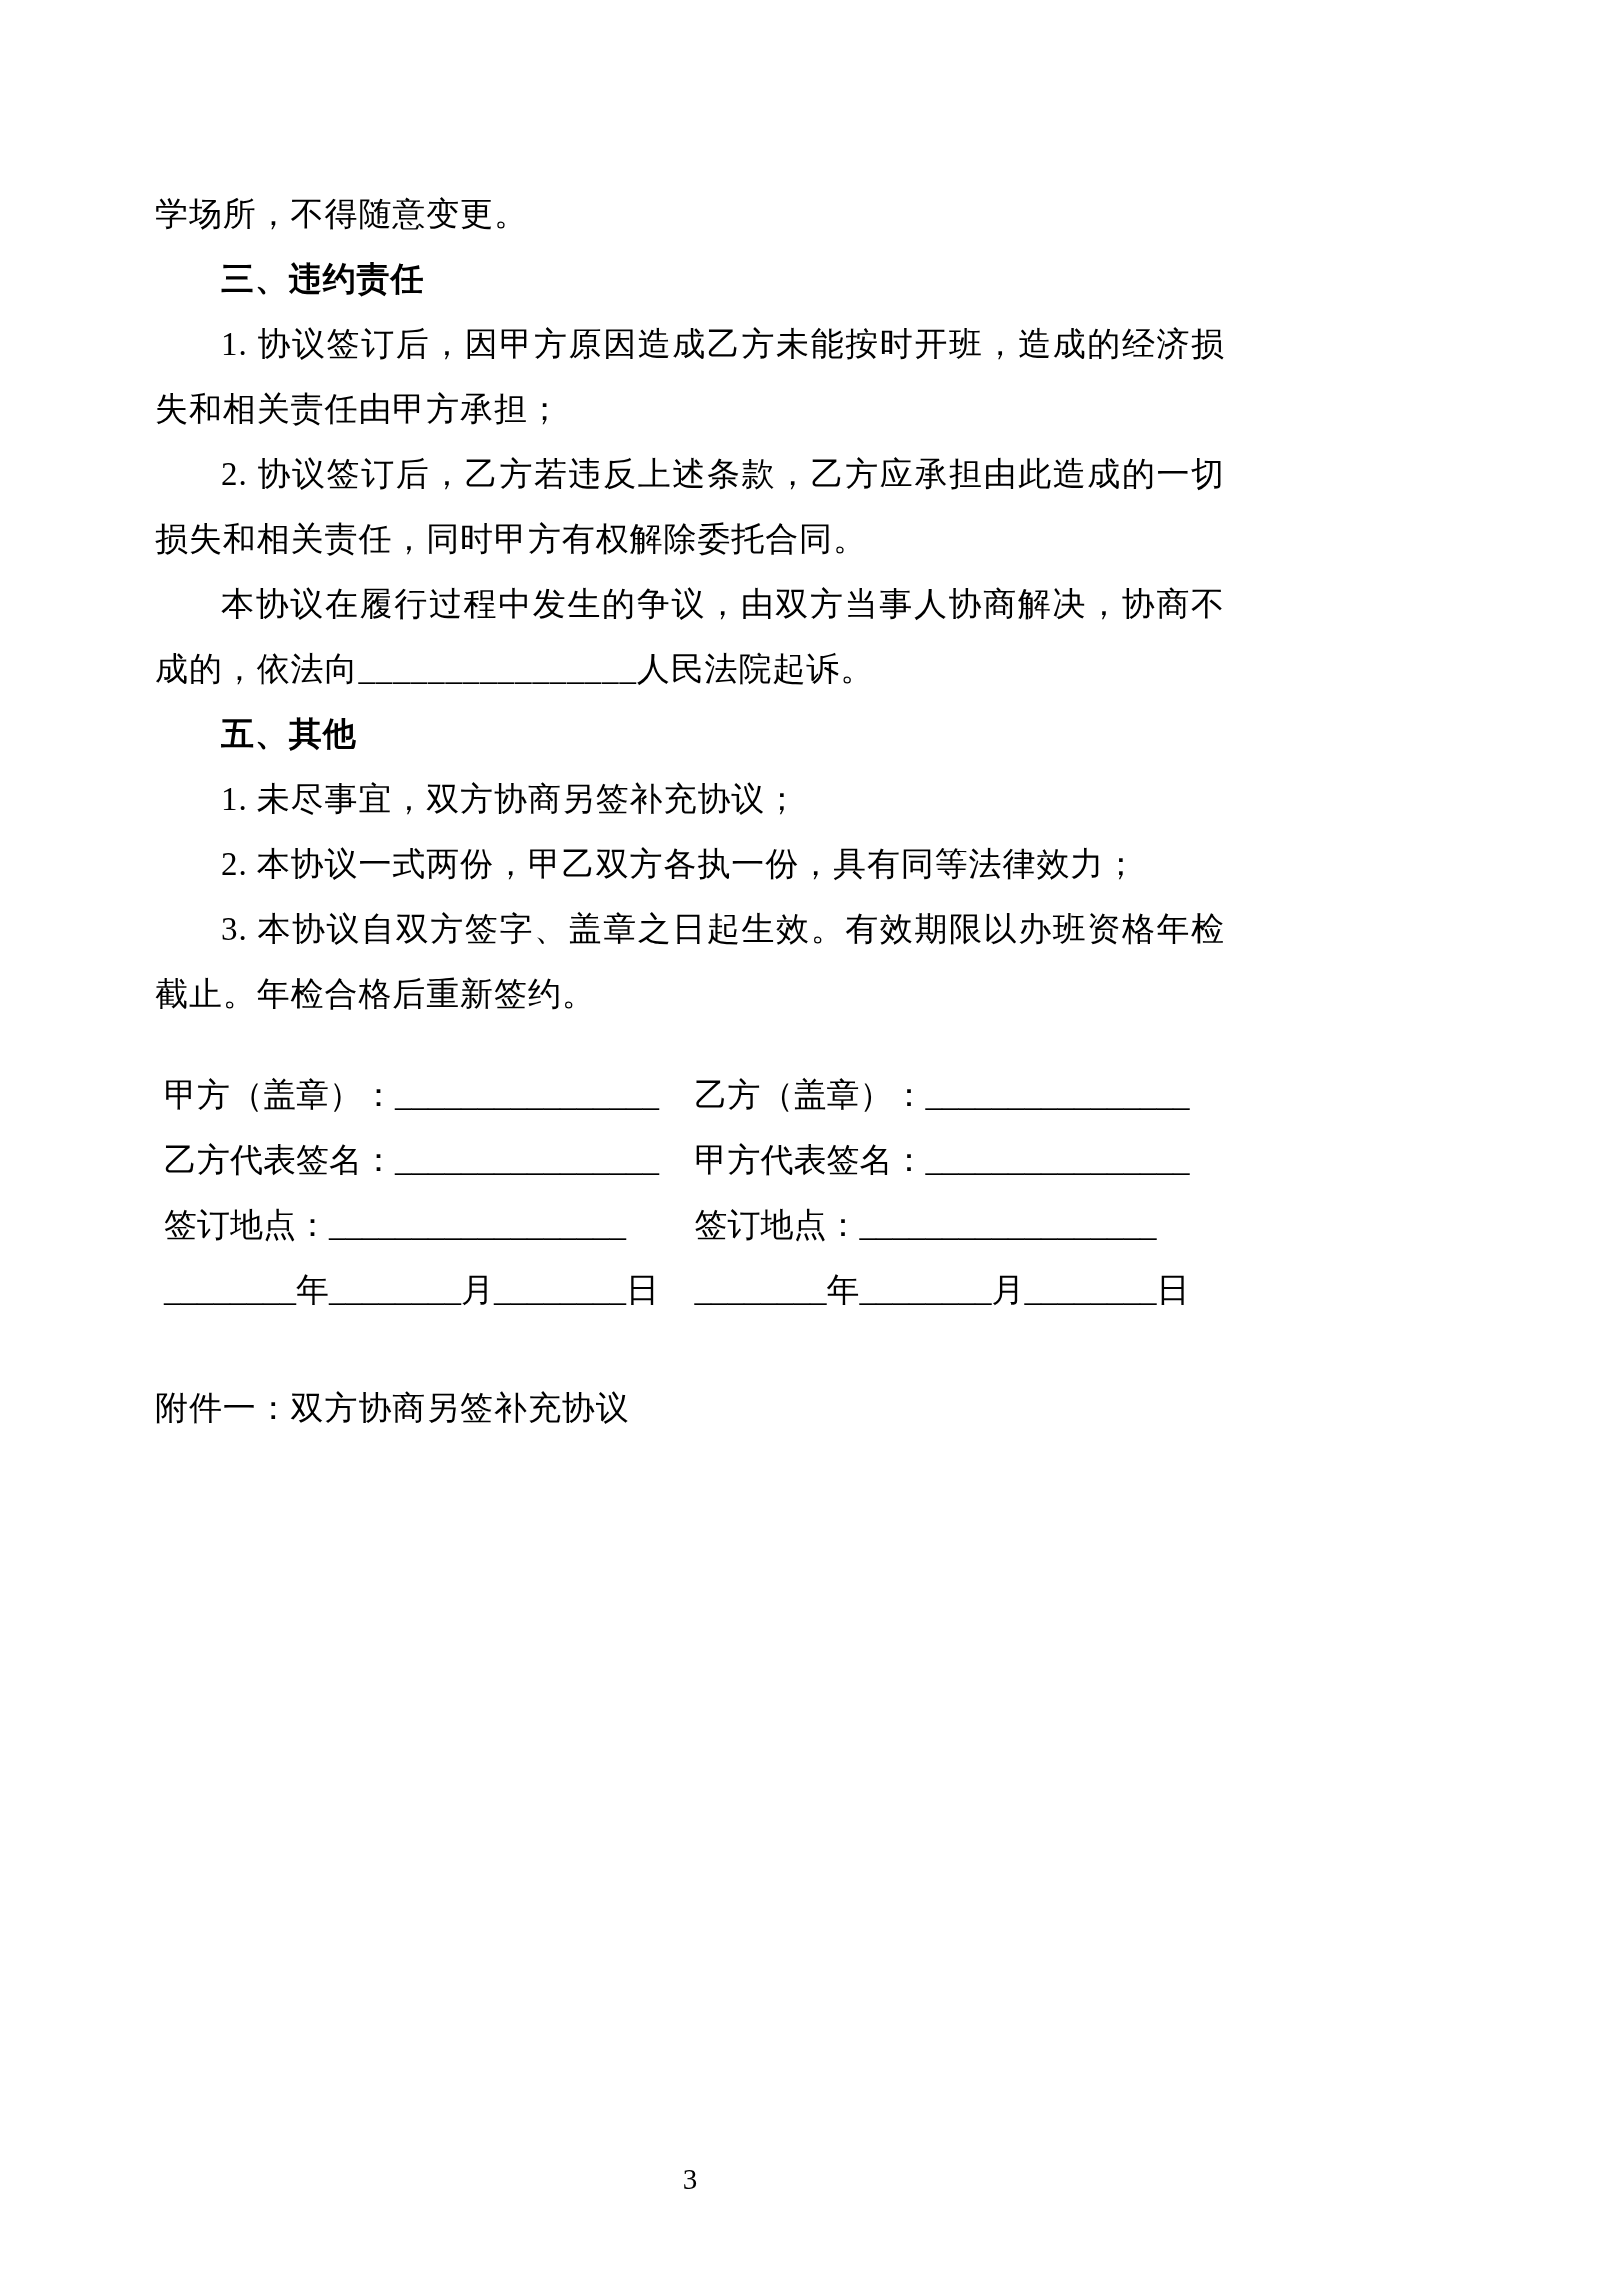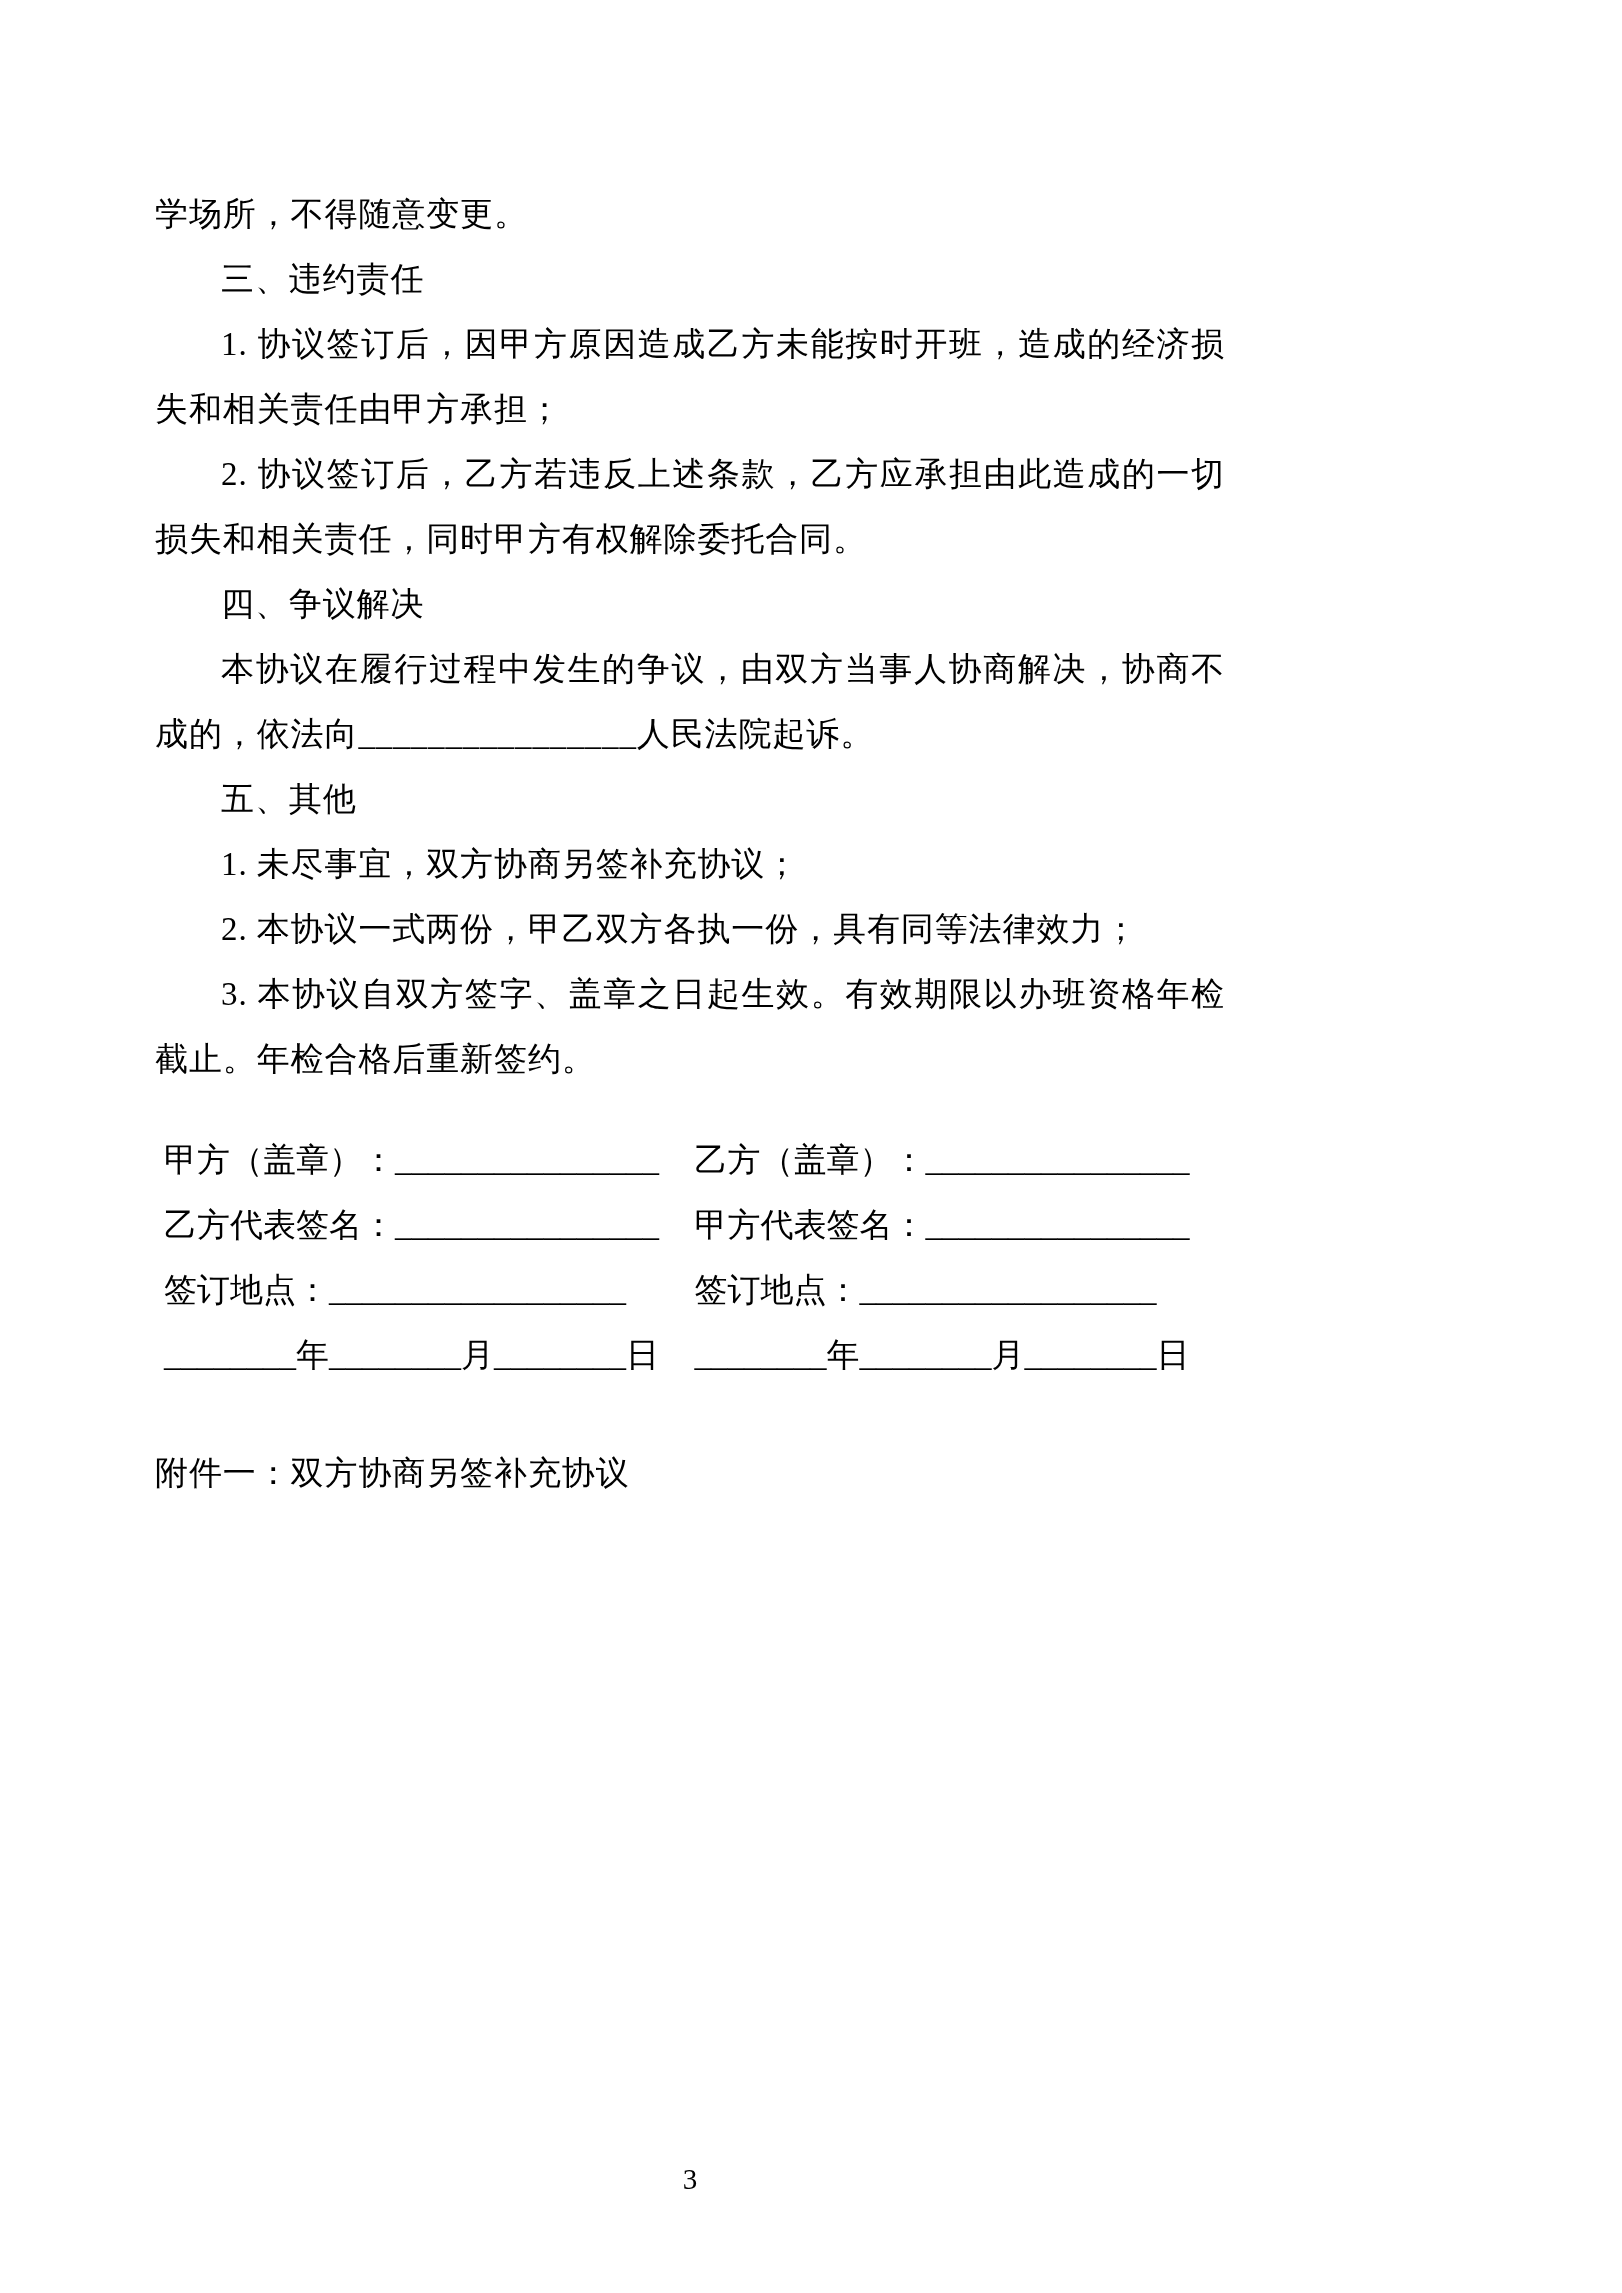--- a/index.html
+++ b/index.html
@@ -19,21 +19,21 @@
     right: 155px;
     top: 182px;
   }
   .para {
     font-size: 33px;
     line-height: 65px;
     text-align: justify;
     letter-spacing: 0.9px;
   }
   .indent { text-indent: 2em; }
-  .bold { font-weight: normal; }
+  .bold { font-weight: bold; }
   .sig-block { margin-top: 36px; margin-left: 9px; }
   .sig-row {
     display: flex;
     font-size: 33px;
     line-height: 65px;
   }
   .sig-cell { width: 50%; white-space: nowrap; }
   .attachments { margin-top: 53px; }
   .attachment-item { margin-top: 20px; }
   .page-number {
@@ -54,21 +54,20 @@
   <div class="content">
 
     <p class="para">学场所，不得随意变更。</p>
 
     <p class="para indent bold">三、违约责任</p>
 
     <p class="para indent">1. 协议签订后，因甲方原因造成乙方未能按时开班，造成的经济损失和相关责任由甲方承担；</p>
 
     <p class="para indent">2. 协议签订后，乙方若违反上述条款，乙方应承担由此造成的一切损失和相关责任，同时甲方有权解除委托合同。</p>
 
-    <p class="para indent bold">四、争议解决</p>
 
     <p class="para indent">本协议在履行过程中发生的争议，由双方当事人协商解决，协商不成的，依法向________________人民法院起诉。</p>
 
     <p class="para indent bold">五、其他</p>
 
     <p class="para indent">1. 未尽事宜，双方协商另签补充协议；</p>
 
     <p class="para indent">2. 本协议一式两份，甲乙双方各执一份，具有同等法律效力；</p>
 
     <p class="para indent">3. 本协议自双方签字、盖章之日起生效。有效期限以办班资格年检截止。年检合格后重新签约。</p>

